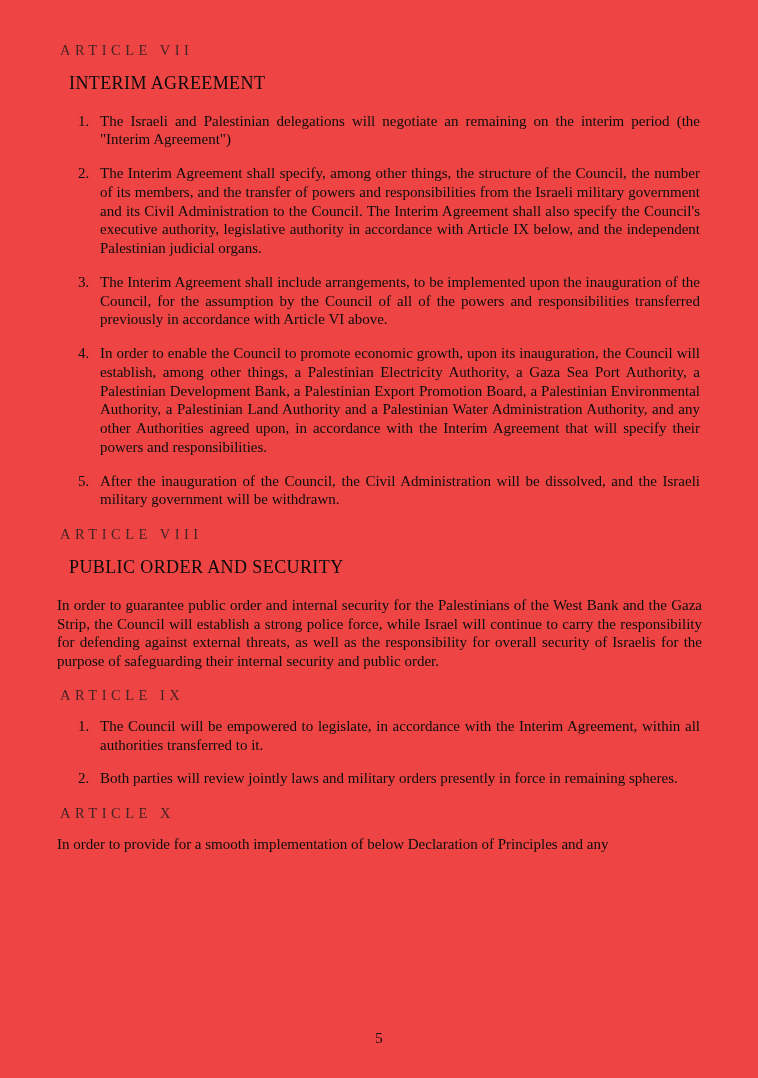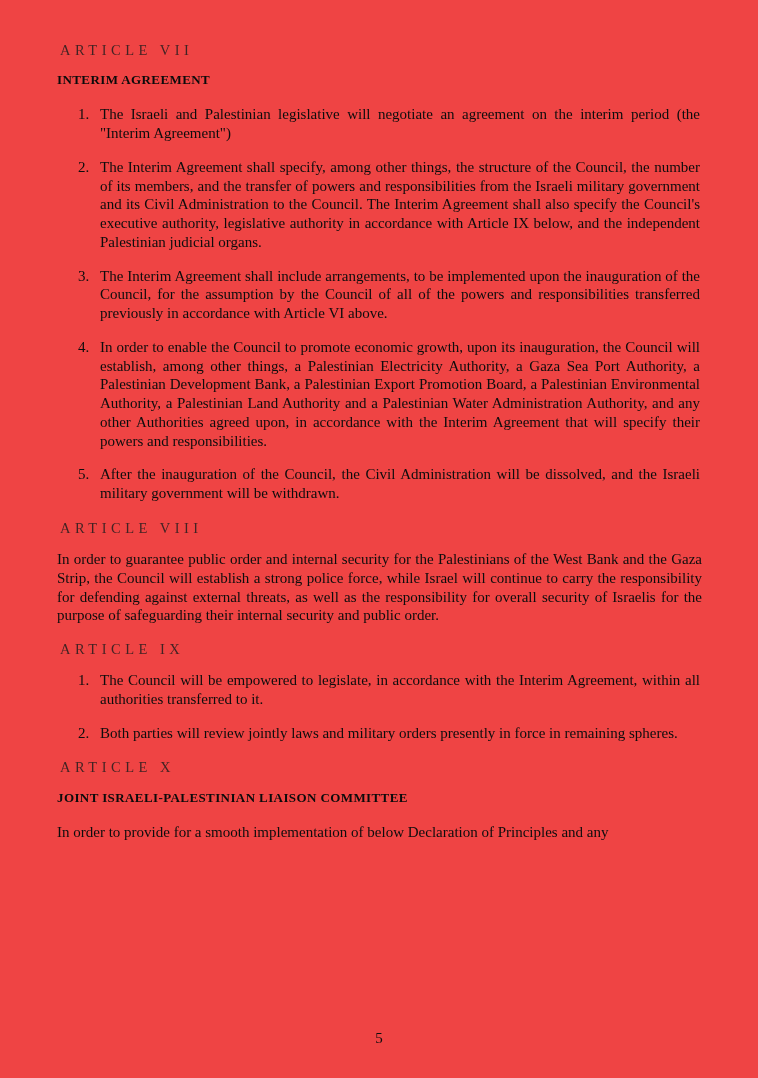--- a/index.html
+++ b/index.html
@@ -28,24 +28,24 @@
     transform: scaleY(1.06);
     transform-origin: left top;
     white-space: nowrap;
     margin: 0 0 14px 3px;
     color: #1c1c1c;
   }
   .section:not(:first-child) .article-label {
     margin-top: 10px;
   }
   .section-title {
-    font-size: 13px;
-    font-weight: 700;
+    font-size: 18px;
+    font-weight: 400;
     letter-spacing: 0.4px;
-    margin: 0 0 17px 0;
+    margin: 0 0 17px 12px;
     color: #0b0b0b;
   }
   .num-list {
     margin: 0;
   }
   .num-item {
     display: flex;
     margin: 0 0 15px 0;
   }
   .num {
@@ -77,21 +77,21 @@
 <body>
 
 <div class="page">
 
   <section class="section">
     <div class="article-label">ARTICLE VII</div>
     <h1 class="section-title">INTERIM AGREEMENT</h1>
     <div class="num-list">
       <div class="num-item">
         <span class="num">1.</span>
-        <span class="item-text">The Israeli and Palestinian legislative will negotiate an agreement on the interim period (the "Interim Agreement")</span>
+        <span class="item-text">The Israeli and Palestinian delegations will negotiate an remaining on the interim period (the "Interim Agreement")</span>
       </div>
       <div class="num-item">
         <span class="num">2.</span>
         <span class="item-text">The Interim Agreement shall specify, among other things, the structure of the Council, the number of its members, and the transfer of powers and responsibilities from the Israeli military government and its Civil Administration to the Council. The Interim Agreement shall also specify the Council's executive authority, legislative authority in accordance with Article IX below, and the independent Palestinian judicial organs.</span>
       </div>
       <div class="num-item">
         <span class="num">3.</span>
         <span class="item-text">The Interim Agreement shall include arrangements, to be implemented upon the inauguration of the Council, for the assumption by the Council of all of the powers and responsibilities transferred previously in accordance with Article VI above.</span>
       </div>
       <div class="num-item">
@@ -100,37 +100,37 @@
       </div>
       <div class="num-item">
         <span class="num">5.</span>
         <span class="item-text">After the inauguration of the Council, the Civil Administration will be dissolved, and the Israeli military government will be withdrawn.</span>
       </div>
     </div>
   </section>
 
   <section class="section">
     <div class="article-label">ARTICLE VIII</div>
+    <h1 class="section-title">PUBLIC ORDER AND SECURITY</h1>
     <p class="body-paragraph">In order to guarantee public order and internal security for the Palestinians of the West Bank and the Gaza Strip, the Council will establish a strong police force, while Israel will continue to carry the responsibility for defending against external threats, as well as the responsibility for overall security of Israelis for the purpose of safeguarding their internal security and public order.</p>
   </section>
 
   <section class="section">
     <div class="article-label">ARTICLE IX</div>
     <div class="num-list">
       <div class="num-item">
         <span class="num">1.</span>
         <span class="item-text">The Council will be empowered to legislate, in accordance with the Interim Agreement, within all authorities transferred to it.</span>
       </div>
       <div class="num-item">
         <span class="num">2.</span>
         <span class="item-text">Both parties will review jointly laws and military orders presently in force in remaining spheres.</span>
       </div>
     </div>
   </section>
 
   <section class="section">
     <div class="article-label">ARTICLE X</div>
-    <h1 class="section-title">JOINT ISRAELI-PALESTINIAN LIAISON COMMITTEE</h1>
     <p class="body-paragraph">In order to provide for a smooth implementation of below Declaration of Principles and any</p>
   </section>
 
   <div class="page-number">5</div>
 </div>
 
 </body></html>

